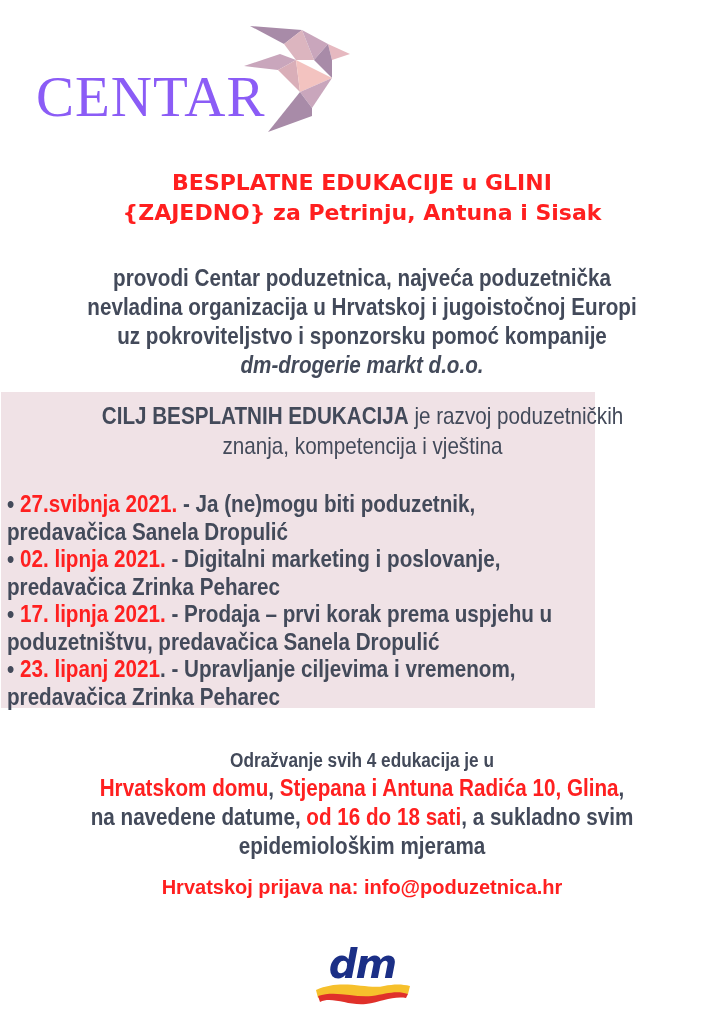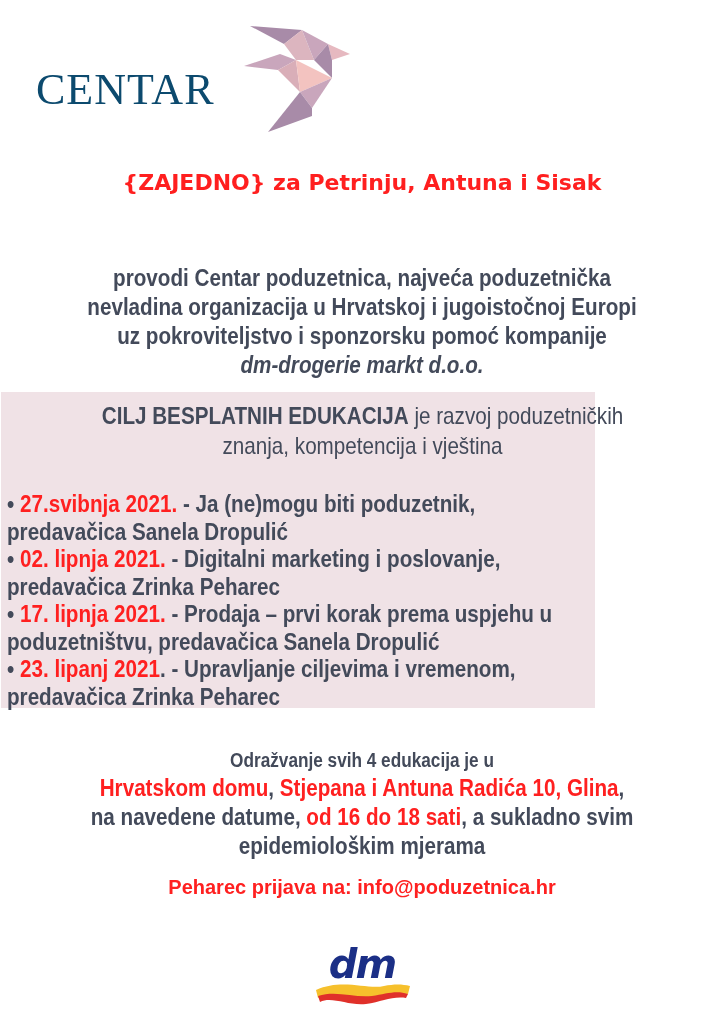--- a/index.html
+++ b/index.html
@@ -3,21 +3,21 @@
 <meta charset="utf-8">
 <style>
   html, body { margin: 0; padding: 0; }
   body {
     width: 724px; height: 1024px; background: #ffffff; position: relative; overflow: hidden;
     font-family: "Liberation Sans", sans-serif;
   }
   .logo { position: absolute; left: 0; top: 0; width: 724px; height: 150px; }
   .logo-word {
     position: absolute; top: 68px; font-family: "Liberation Serif", "DejaVu Serif", serif;
-    font-size: 44px; color: #0c4a6e; letter-spacing: 1px; line-height: 1;
+    font-size: 57px; color: #8b5cf6; letter-spacing: 1px; line-height: 1;
   }
   .logo-word.left { left: 36px; }
   .logo-word.right { left: 344px; letter-spacing: 0.5px; }
   .bird { position: absolute; left: 222px; top: 20px; width: 140px; height: 112px; }
 
   .title {
     position: absolute; left: 0; width: 724px; text-align: center; color: #ff1f1f;
     font-family: "DejaVu Sans", sans-serif; font-weight: bold; font-size: 22px; line-height: 30px;
     top: 168px;
   }
@@ -71,20 +71,21 @@
     <polygon points="92,40 106,24 110,40 110,58" fill="#a88ba8"></polygon>
     <polygon points="22,46 58,34 74,40 56,50" fill="#c9a6bc"></polygon>
     <polygon points="56,50 74,40 78,72" fill="#d9aeb8"></polygon>
     <polygon points="74,40 110,58 78,72" fill="#f3c3c0"></polygon>
     <polygon points="78,72 110,58 90,88" fill="#c9a6bc"></polygon>
     <polygon points="78,72 90,88 90,96 46,112" fill="#a88ba8"></polygon>
   </svg>
 </div>
 
 <div class="title">
+  <div>BESPLATNE EDUKACIJE u GLINI</div>
   <div>{ZAJEDNO} za Petrinju, Antuna i Sisak</div>
 </div>
 
 <div class="intro">
   <span class="line">provodi Centar poduzetnica, najveća poduzetnička</span>
   <span class="line">nevladina organizacija u Hrvatskoj i jugoistočnoj Europi</span>
   <span class="line">uz pokroviteljstvo i sponzorsku pomoć kompanije</span>
   <em class="line">dm-drogerie markt d.o.o.</em>
 </div>
 
@@ -114,19 +115,19 @@
   </div>
 </div>
 
 <div class="venue">
   <span class="l1">Odražvanje svih 4 edukacija je u</span>
   <span class="l"><span class="red">Hrvatskom domu</span><span>, </span><span class="red">Stjepana i Antuna Radića 10, Glina</span><span>,</span></span>
   <span class="l"><span>na navedene datume, </span><span class="red">od 16 do 18 sati</span><span>, a sukladno svim</span></span>
   <span class="l">epidemiološkim mjerama</span>
 </div>
 
-<div class="signup">Peharec prijava na: info@poduzetnica.hr</div>
+<div class="signup">Hrvatskoj prijava na: info@poduzetnica.hr</div>
 
 <svg class="dm-logo" viewBox="0 0 100 70">
   <text x="50" y="40" text-anchor="middle" font-family="DejaVu Sans, sans-serif" font-weight="bold" font-style="italic" font-size="40" fill="#1b2f86" letter-spacing="-2">dm</text>
   <path d="M4,52 C30,40 56,52 72,48 C82,46 90,46 98,48 L96,56 C84,54 74,58 60,60 C40,62 20,52 6,60 Z" fill="#f6c02c"></path>
   <path d="M6,58 C24,52 42,60 60,58 C74,56 84,52 96,56 L94,60 C80,58 70,64 54,66 C36,68 20,58 8,64 Z" fill="#e0302a"></path>
 </svg>
 
 </body></html>

